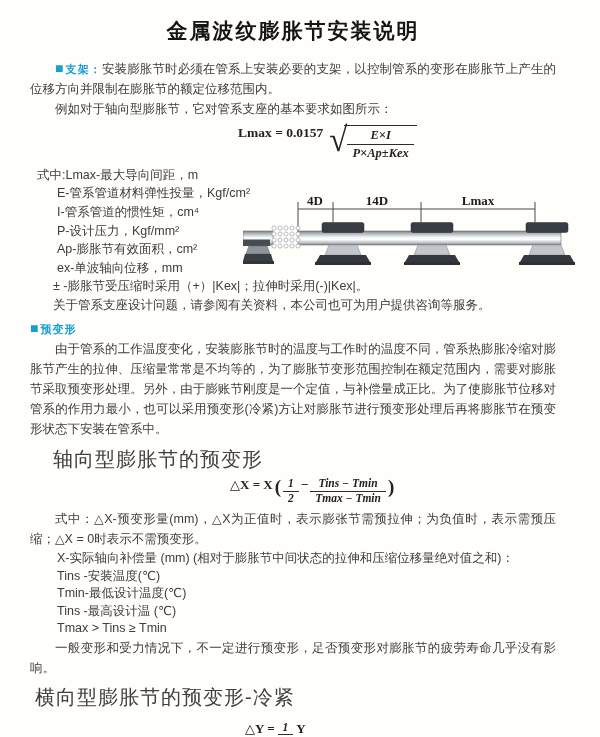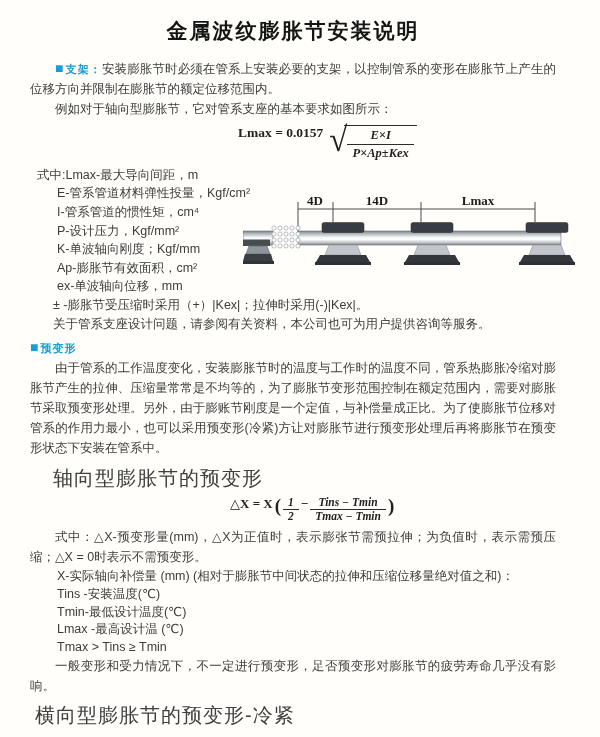--- a/index.html
+++ b/index.html
@@ -55,21 +55,20 @@
           <span class="num">E×I</span>
           <span class="den">P×Ap±Kex</span>
         </span></span>
   </div>
 
   <div style="margin-top:3px">
     <div class="def-line def-first">式中:Lmax-最大导向间距，m</div>
     <div class="def-line">E-管系管道材料弹性投量，Kgf/cm²</div>
     <div class="def-line">I-管系管道的惯性矩，cm⁴</div>
     <div class="def-line">P-设计压力，Kgf/mm²</div>
-    <div class="def-line">K-单波轴向刚度；Kgf/mm</div>
     <div class="def-line">Ap-膨胀节有效面积，cm²</div>
     <div class="def-line">ex-单波轴向位移，mm</div>
   </div>
   <div class="note-line">± -膨胀节受压缩时采用（+）|Kex|；拉伸时采用(-)|Kex|。</div>
   <div class="note-line">关于管系支座设计问题，请参阅有关资料，本公司也可为用户提供咨询等服务。</div>
 
   <div class="sec-head"><span class="sq">■</span><span class="sec-label">预变形</span></div>
 
   <p class="para indent">由于管系的工作温度变化，安装膨胀节时的温度与工作时的温度不同，管系热膨胀冷缩对膨胀节产生的拉伸、压缩量常常是不均等的，为了膨胀节变形范围控制在额定范围内，需要对膨胀节采取预变形处理。另外，由于膨账节刚度是一个定值，与补偿量成正比。为了使膨胀节位移对管系的作用力最小，也可以采用预变形(冷紧)方让对膨胀节进行预变形处理后再将膨胀节在预变形状态下安装在管系中。</p>
 
@@ -87,21 +86,21 @@
         <span class="num">Tins − Tmin</span>
         <span class="den">Tmax − Tmin</span>
       </span>
       <span class="paren">)</span>
   </div>
 
   <p class="para indent">式中：△X-预变形量(mm)，△X为正值时，表示膨张节需预拉伸；为负值时，表示需预压缩；△X = 0时表示不需预变形。</p>
   <div class="tline" style="line-height:19px">X-实际轴向补偿量 (mm) (相对于膨胀节中间状态的拉伸和压缩位移量绝对值之和)：</div>
   <div class="tline">Tins -安装温度(℃)</div>
   <div class="tline">Tmin-最低设计温度(℃)</div>
-  <div class="tline">Lmax -最高设计温 (℃)</div>
+  <div class="tline">Tins -最高设计温 (℃)</div>
   <div class="tline">Tmax &gt; Tins ≥ Tmin</div>
   <p class="para indent">一般变形和受力情况下，不一定进行预变形，足否预变形对膨胀节的疲劳寿命几乎没有影响。</p>
 
   <h3 class="sub-head lat">横向型膨胀节的预变形-冷紧</h3>
 
   <div class="formula f3">
     <span class="f-var">△Y =</span>
       <span class="frac mini">
         <span class="num">1</span>
         <span class="den">2</span>

